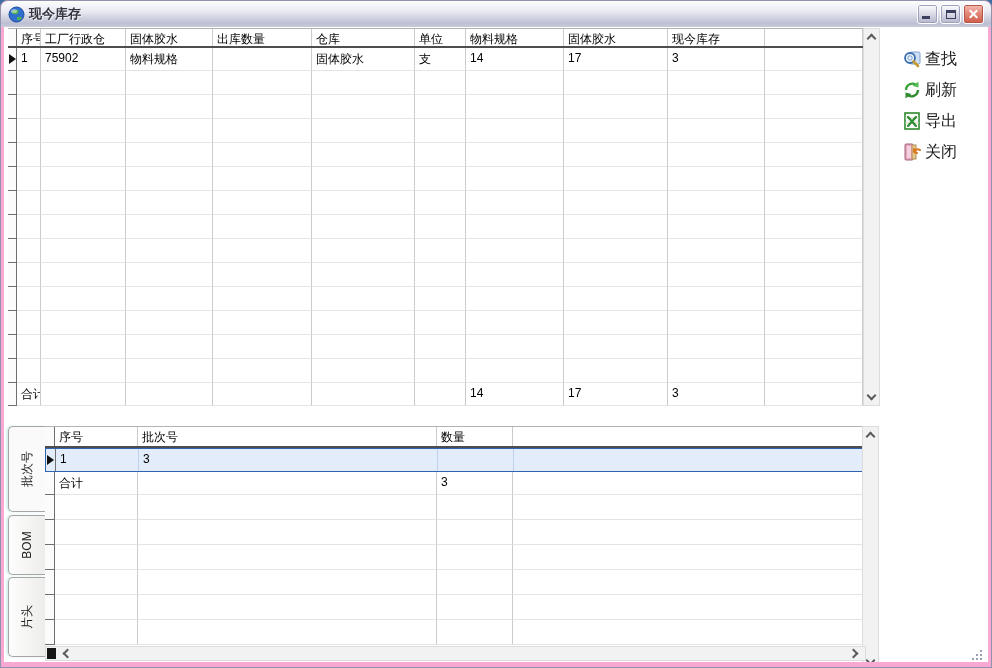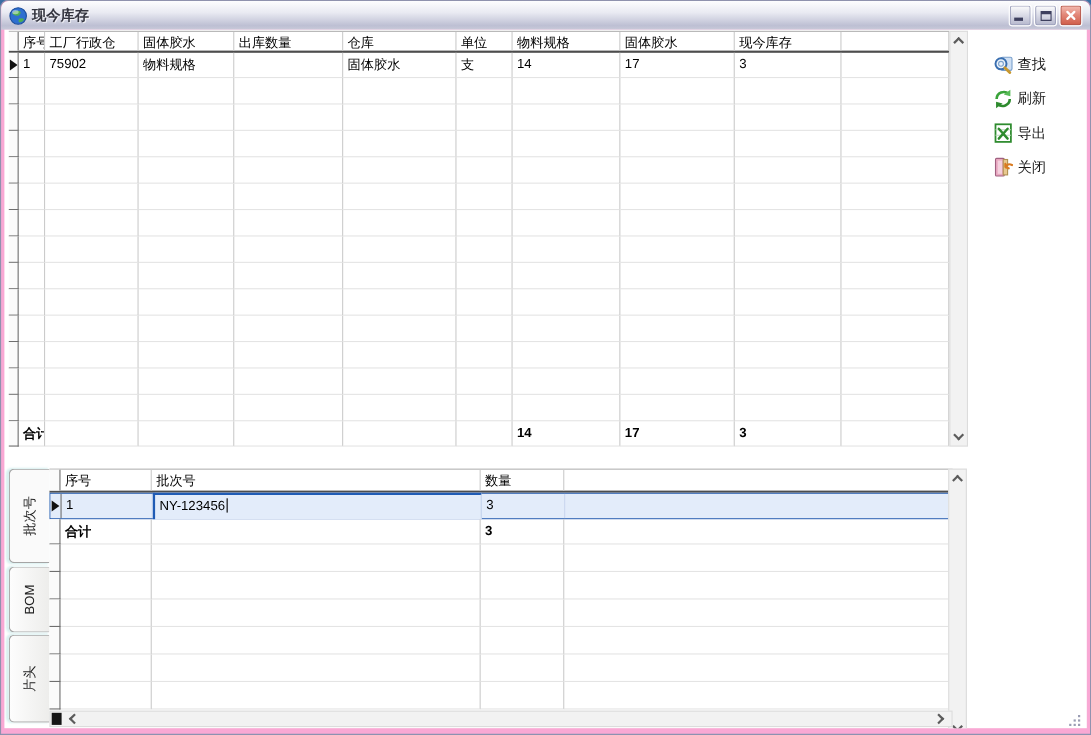--- a/index.html
+++ b/index.html
@@ -27,21 +27,21 @@
   .client{position:absolute;left:3px;right:3px;top:26px;bottom:5px;background:#fff;overflow:hidden;}
   
   .grid-row{display:grid;}
   .mg .grid-row{grid-template-columns:9px 24px 85px 87px 99px 103px 51px 98px 104px 97px 1fr;}
   .bg .grid-row{grid-template-columns:10px 83px 299px 76px 1fr;}
   .cell{border-right:1px solid #cbcbcb;border-bottom:1px solid #e4e4e4;
     font-size:12px;color:#000;padding:3px 3px 0 4px;overflow:hidden;white-space:nowrap;}
   .ind{border-right:1px solid #6f6f6f;border-bottom:1px solid #6f6f6f;padding:0;position:relative;background:#fbfbfb;}
   .hdr{border-top:1px solid #b2b2b2;border-bottom:2px solid #4d4d4d;height:20px;}
   .hdr .cell{border-bottom:none;padding-top:2px;}
-  .drow{height:23px;} .erow{height:24px;} .trow{height:23px;font-weight:bold;}
+  .drow{height:23px;} .erow{height:24px;} .trow{height:23px;}
   .arrow-ind{position:absolute;left:1px;top:50%;margin-top:-5px;width:0;height:0;
     border-left:7px solid #111;border-top:5px solid transparent;border-bottom:5px solid transparent;}
   
   .mg{position:absolute;left:4px;top:1px;width:855px;}
   .mg-vscroll{position:absolute;left:859px;top:1px;width:17px;height:378px;}
   
   .sbar{background:#f2f2f2;border:1px solid #dcdcdc;position:relative;}
   .chev{position:absolute;width:7px;height:7px;border-left:2px solid #5b5b5b;border-bottom:2px solid #5b5b5b;}
   .chev.l{transform:rotate(45deg);}   .chev.r{transform:rotate(225deg);}
   .chev.u{transform:rotate(135deg);}  .chev.d{transform:rotate(-45deg);}
@@ -57,21 +57,21 @@
   .selrow{height:24px;border:1px solid #2f64b2;background:#e3ecfa;}
   .selrow .cell{border-right:1px solid #c3d2ec;border-bottom:none;background:#e3ecfa;padding-top:3px;}
   .selrow .ind{background:#e3ecfa;border-right:1px solid #6f6f6f;}
   .editor{background:#fff;border:2px solid #1f5bb5;margin:-1px 0;padding-top:2px;position:relative;z-index:2;}
   .caret{display:inline-block;width:1px;height:13px;background:#000;vertical-align:-2px;margin-left:1px;}
   .bg-vscroll{position:absolute;left:858px;top:399px;width:17px;height:245px;}
   .bg-hscroll{position:absolute;left:41px;top:619px;width:821px;height:15px;}
   
   .side{position:absolute;left:886px;top:22px;width:100px;display:flex;flex-direction:column;gap:11px;}
   .side-btn{display:flex;align-items:center;gap:3px;height:20px;cursor:pointer;justify-content:flex-start;padding-left:12px;}
-  .side-btn span{font-size:13px;color:#1a1a1a;}
+  .side-btn span{font-size:16px;color:#1a1a1a;}
   .side-btn svg{flex:none;}
   
   .grip{position:absolute;right:6px;bottom:2px;width:13px;height:13px;}
   .grip i{position:absolute;width:2px;height:2px;background:#9a9db4;}
   .grip i:nth-child(1){right:0;bottom:0;} .grip i:nth-child(2){right:4px;bottom:0;}
   .grip i:nth-child(3){right:0;bottom:4px;} .grip i:nth-child(4){right:8px;bottom:0;}
   .grip i:nth-child(5){right:0;bottom:8px;} .grip i:nth-child(6){right:4px;bottom:4px;}
 </style>
 </head>
 <body>
@@ -349,23 +349,20 @@
         <div class="cell">序号</div>
         <div class="cell">批次号</div>
         <div class="cell">数量</div>
         <div class="cell"></div>
       </div>
       <div class="grid-row selrow">
         <div class="cell ind">
             <i class="arrow-ind"></i>
           </div>
         <div class="cell">1</div>
-        <div class="cell editor">
-          <span>NY-123456</span><i class="caret"></i>
-        </div>
         <div class="cell">3</div>
         <div class="cell"></div>
       </div>
       <div class="grid-row trow">
         <div class="cell ind"></div>
         <div class="cell">合计</div>
         <div class="cell"></div>
         <div class="cell">3</div>
         <div class="cell"></div>
       </div>

